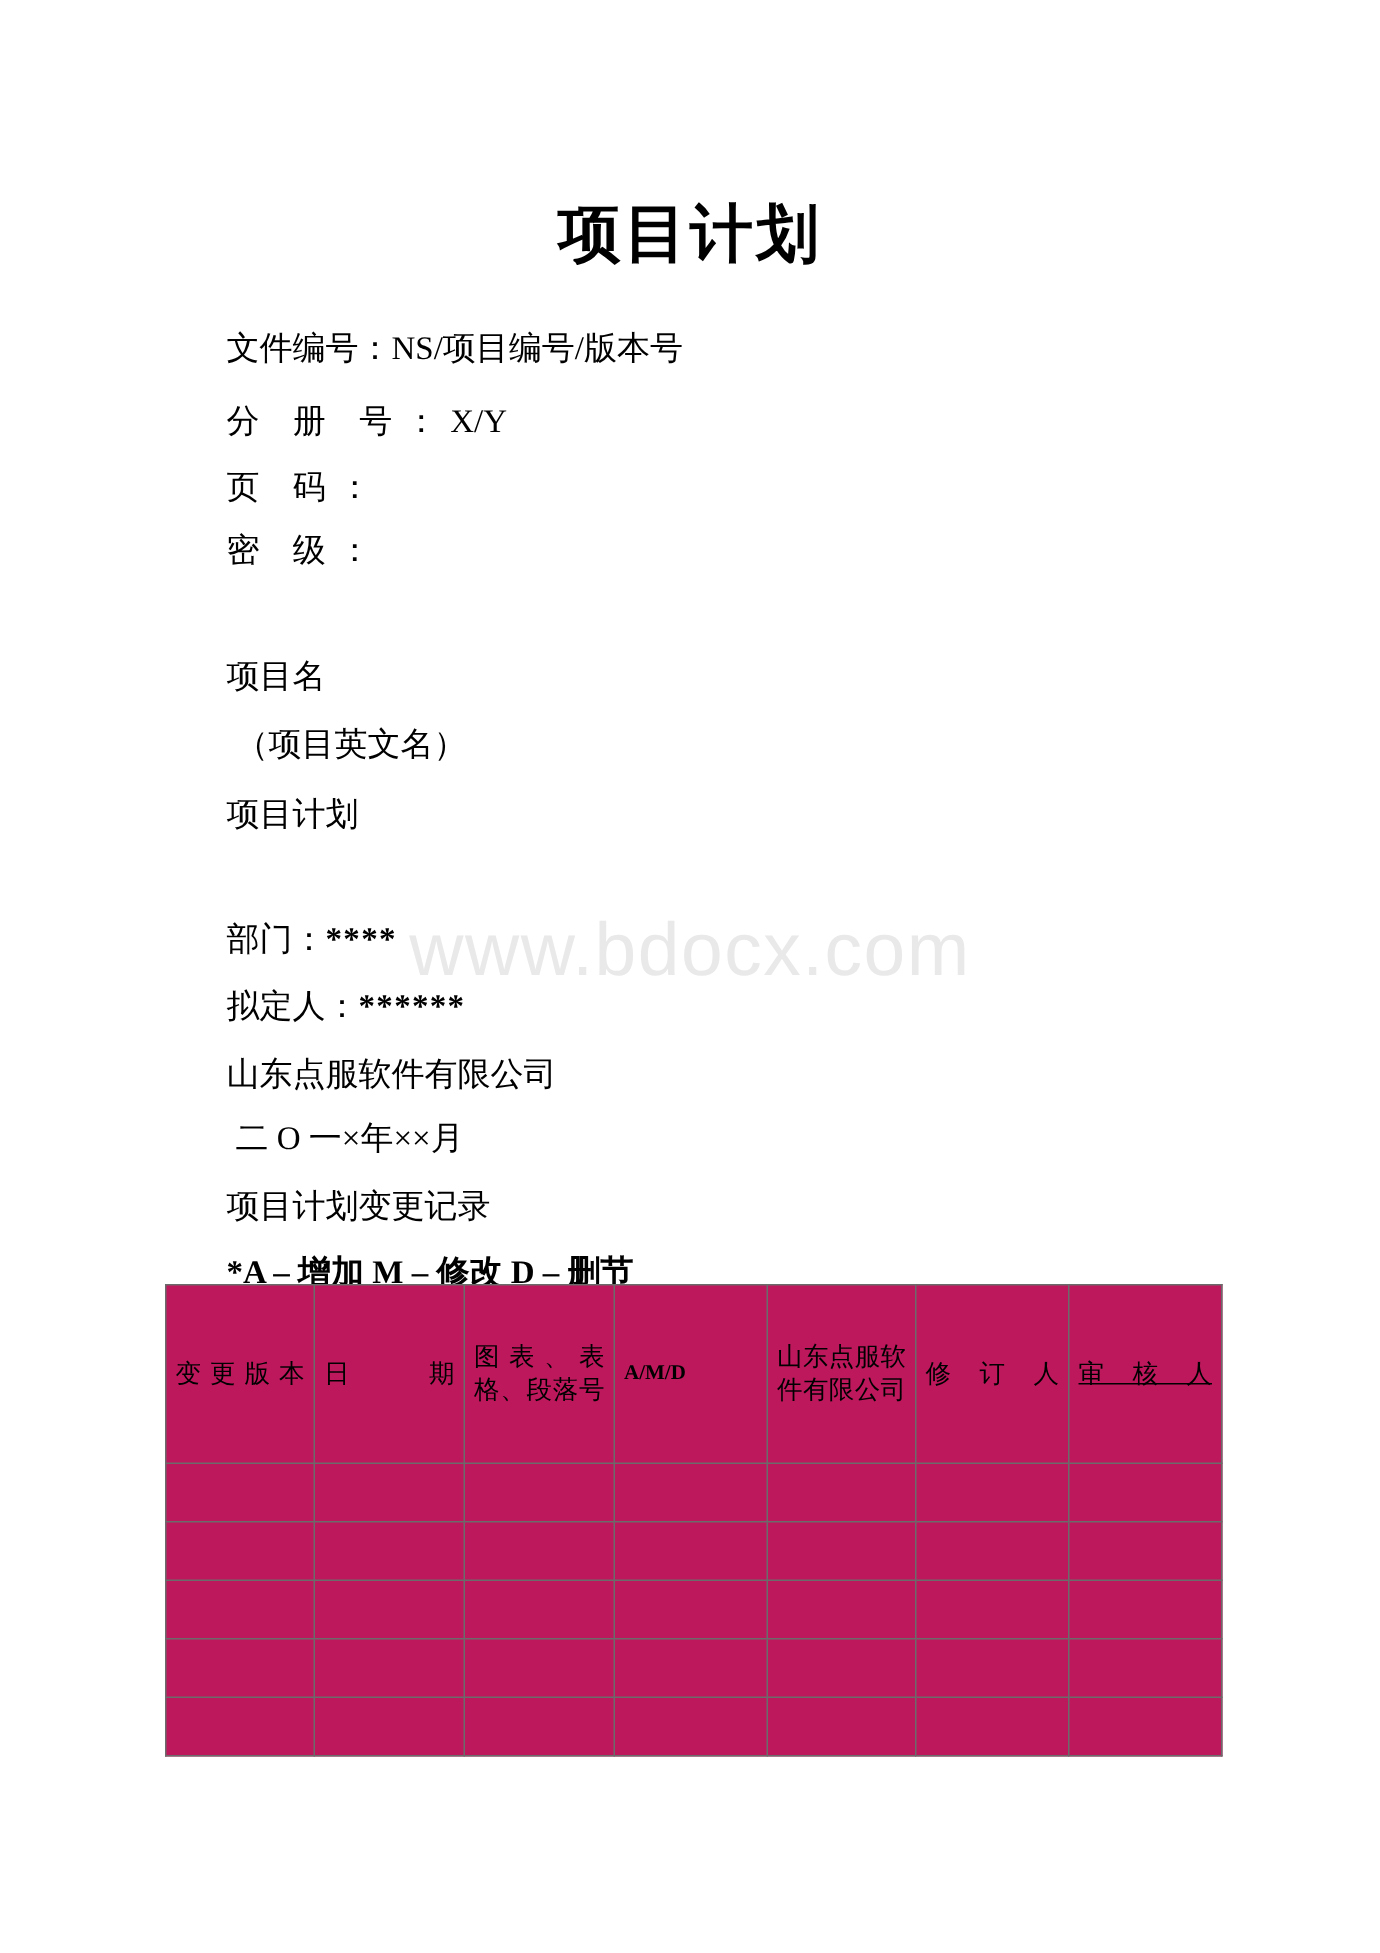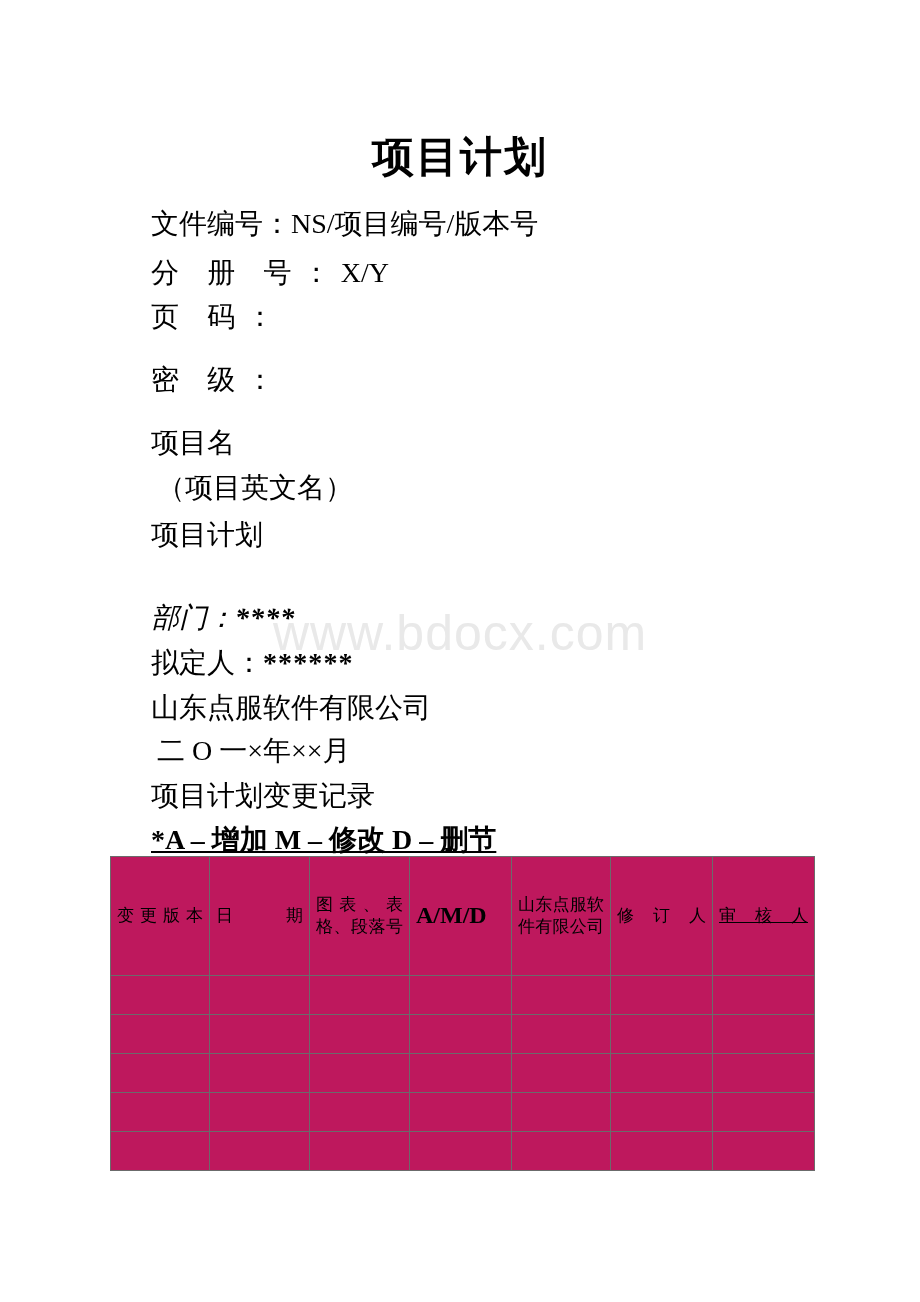--- a/index.html
+++ b/index.html
@@ -55,23 +55,24 @@
     font-size: 42px;
     font-weight: bold;
     letter-spacing: 2px;
     line-height: 1.2;
   }
 
   
   .line {
     position: absolute;
     left: 151px;
-    font-size: 28px;
+    font-size: 22px;
     line-height: 1.25;
     white-space: nowrap;
+    margin-top: 12px;
   }
   .line.bold { font-weight: bold; text-decoration: underline; }
   .spread { letter-spacing: 0.38em; }
   .ast {
     font-weight: bold;
     letter-spacing: 0.04em;
   }
   .indent1 { left: 157px; }
 
   
@@ -111,47 +112,47 @@
   .c4 { width: 89px; }
   .c5 { width: 86px; }
   .c6 { width: 89px; }
   .c7 { width: 89px; text-decoration: underline; }
 
   .hdr-amd {
     display: block;
     text-align: justify;
     text-align-last: justify;
     font-weight: bold;
-    font-size: 24px;
+    font-size: 14px;
   }
 </style>
 </head>
 <body>
 
 <div class="page">
 
   <div class="watermark">www.bdocx.com</div>
 
   <div class="content">
 
     <div class="doc-title">项目计划</div>
 
     <div class="line" style="top:206px;"><span>文件编号：</span><span>NS/项目编号/版本号</span></div>
 
     <div class="line" style="top:255px;text-align:center;"><span class="spread">分 册 号：</span><span>X/Y</span></div>
 
     <div class="line" style="top:299px;"><span class="spread">页 码：</span><span></span></div>
 
-    <div class="line" style="top:362px;text-align:center;"><span class="spread">密 级：</span><span></span></div>
+    <div class="line" style="top:341px;text-align:center;"><span class="spread">密 级：</span><span></span></div>
 
     <div class="line" style="top:425px;">项目名</div>
     <div class="line indent1" style="top:470px;">（项目英文名）</div>
     <div class="line" style="top:517px;">项目计划</div>
 
-    <div class="line" style="top:600px;font-style:italic;"><span>部门：</span><span class="ast">****</span></div>
+    <div class="line" style="top:600px;"><span>部门：</span><span class="ast">****</span></div>
 
     <div class="line" style="top:645px;"><span>拟定人：</span><span class="ast">******</span></div>
 
     <div class="line" style="top:690px;">山东点服软件有限公司</div>
 
     <div class="line indent1" style="top:733px;">二 O 一×年××月</div>
 
     <div class="line" style="top:778px;">项目计划变更记录</div>
 
     <div class="line bold" style="top:822px;">*A – 增加 M – 修改 D – 删节</div>

